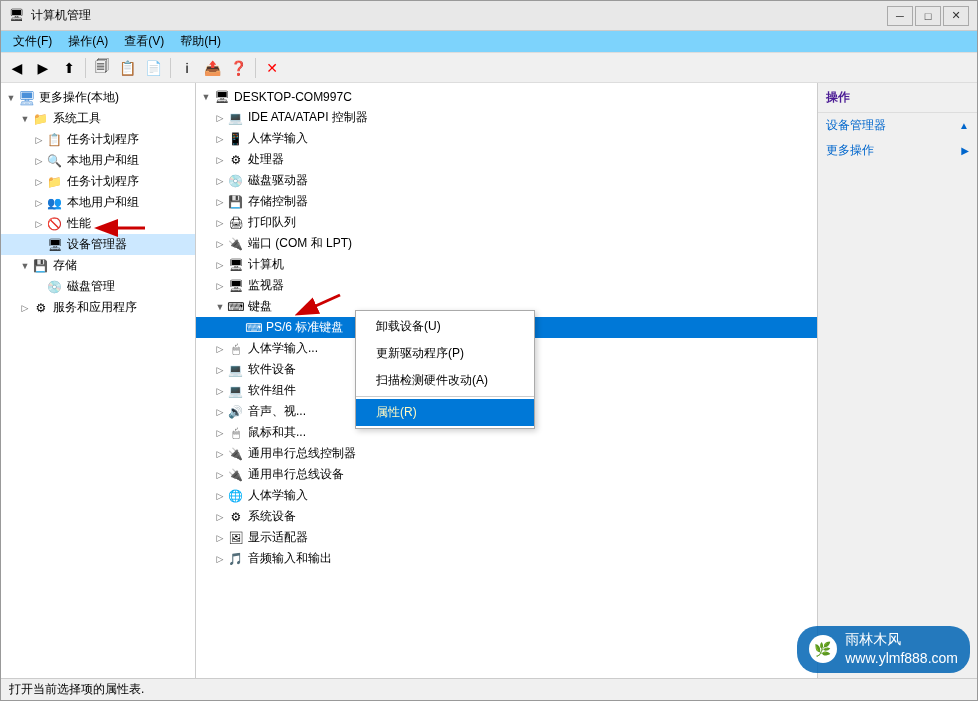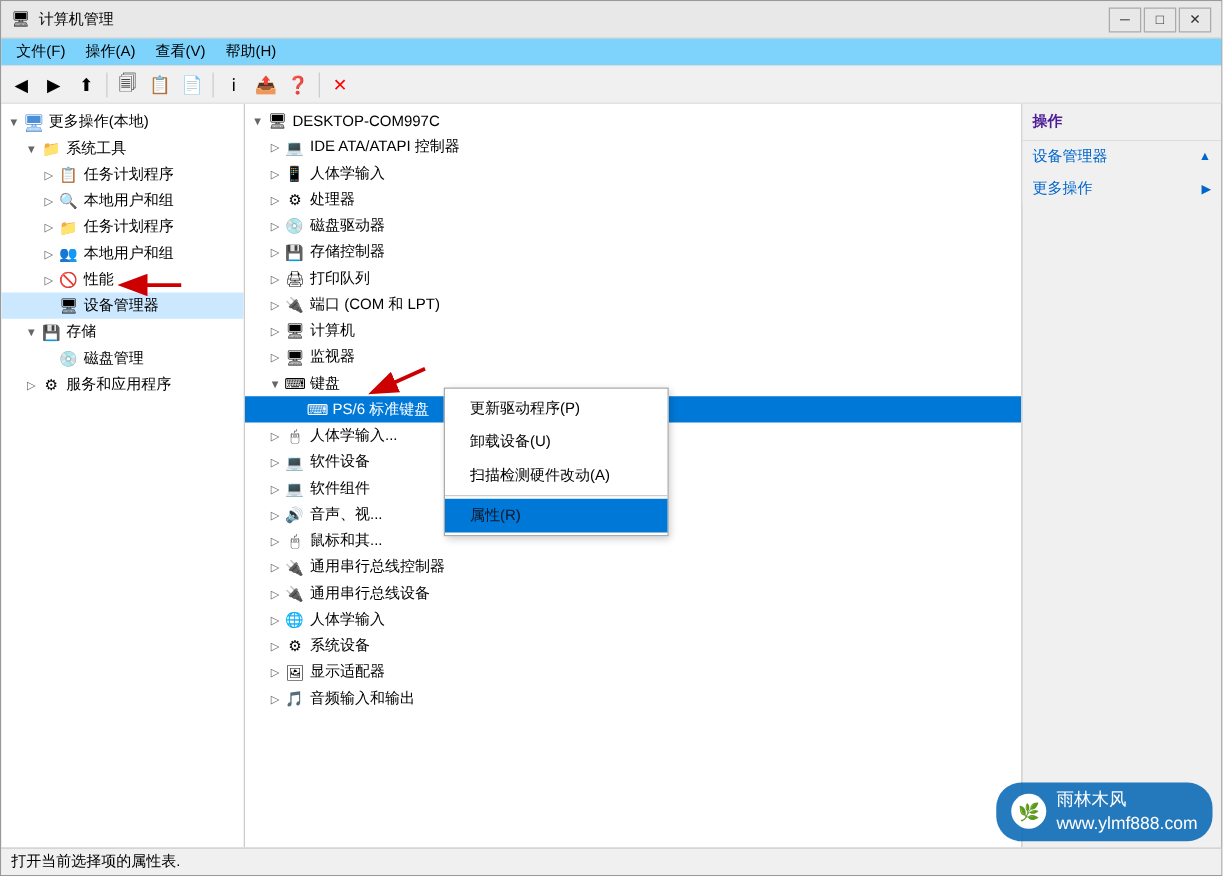--- a/index.html
+++ b/index.html
@@ -244,21 +244,21 @@
       padding: 5px 20px;
       cursor: pointer;
       font-size: 12px;
       color: #000;
       display: flex;
       align-items: center;
     }
 
     .context-menu-item.highlighted {
       background: #0078d7;
-      color: #0f172a;
+      color: #fef9c3;
     }
 
     .context-menu-separator {
       height: 1px;
       background: #ccc;
       margin: 2px 0;
     }
 
     
     .watermark {
@@ -570,24 +570,24 @@
 
   </div>
 
   <div class="status-bar">
     <span>打开当前选择项的属性表.</span>
   </div>
 </div>
 
 <div class="context-menu" style="left: 355px; top: 310px;">
   <div class="context-menu-item">
+    <span>卸载设备(U)</span>
+  </div>
+  <div class="context-menu-item">
     <span>更新驱动程序(P)</span>
-  </div>
-  <div class="context-menu-item">
-    <span>卸载设备(U)</span>
   </div>
   <div class="context-menu-item">
     <span>扫描检测硬件改动(A)</span>
   </div>
   <div class="context-menu-separator"></div>
   <div class="context-menu-item highlighted">
     <span>属性(R)</span>
   </div>
 </div>
 

